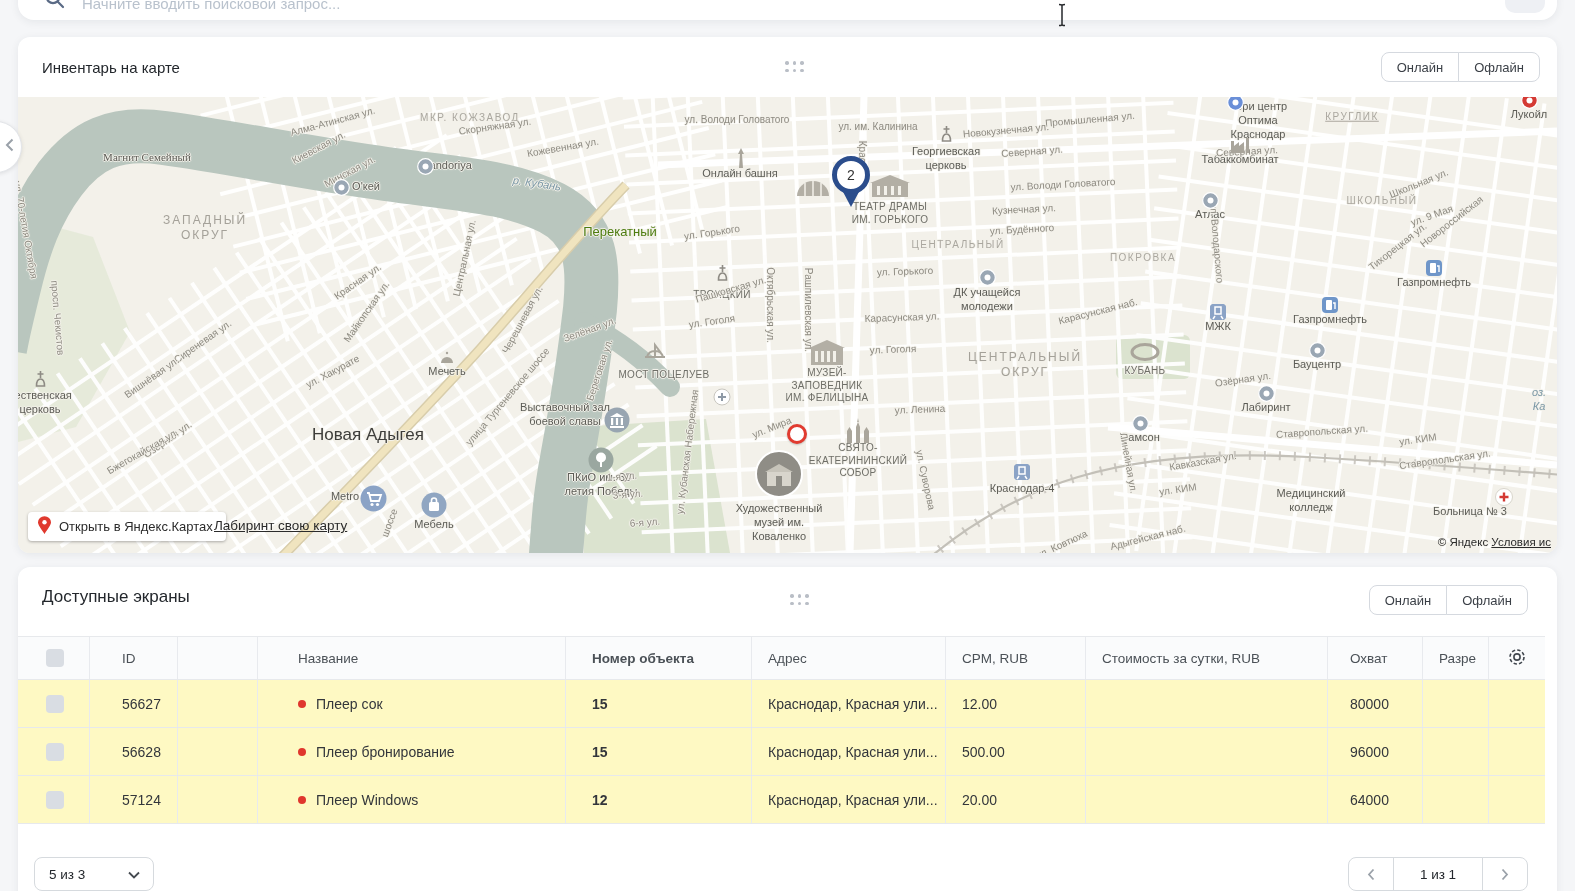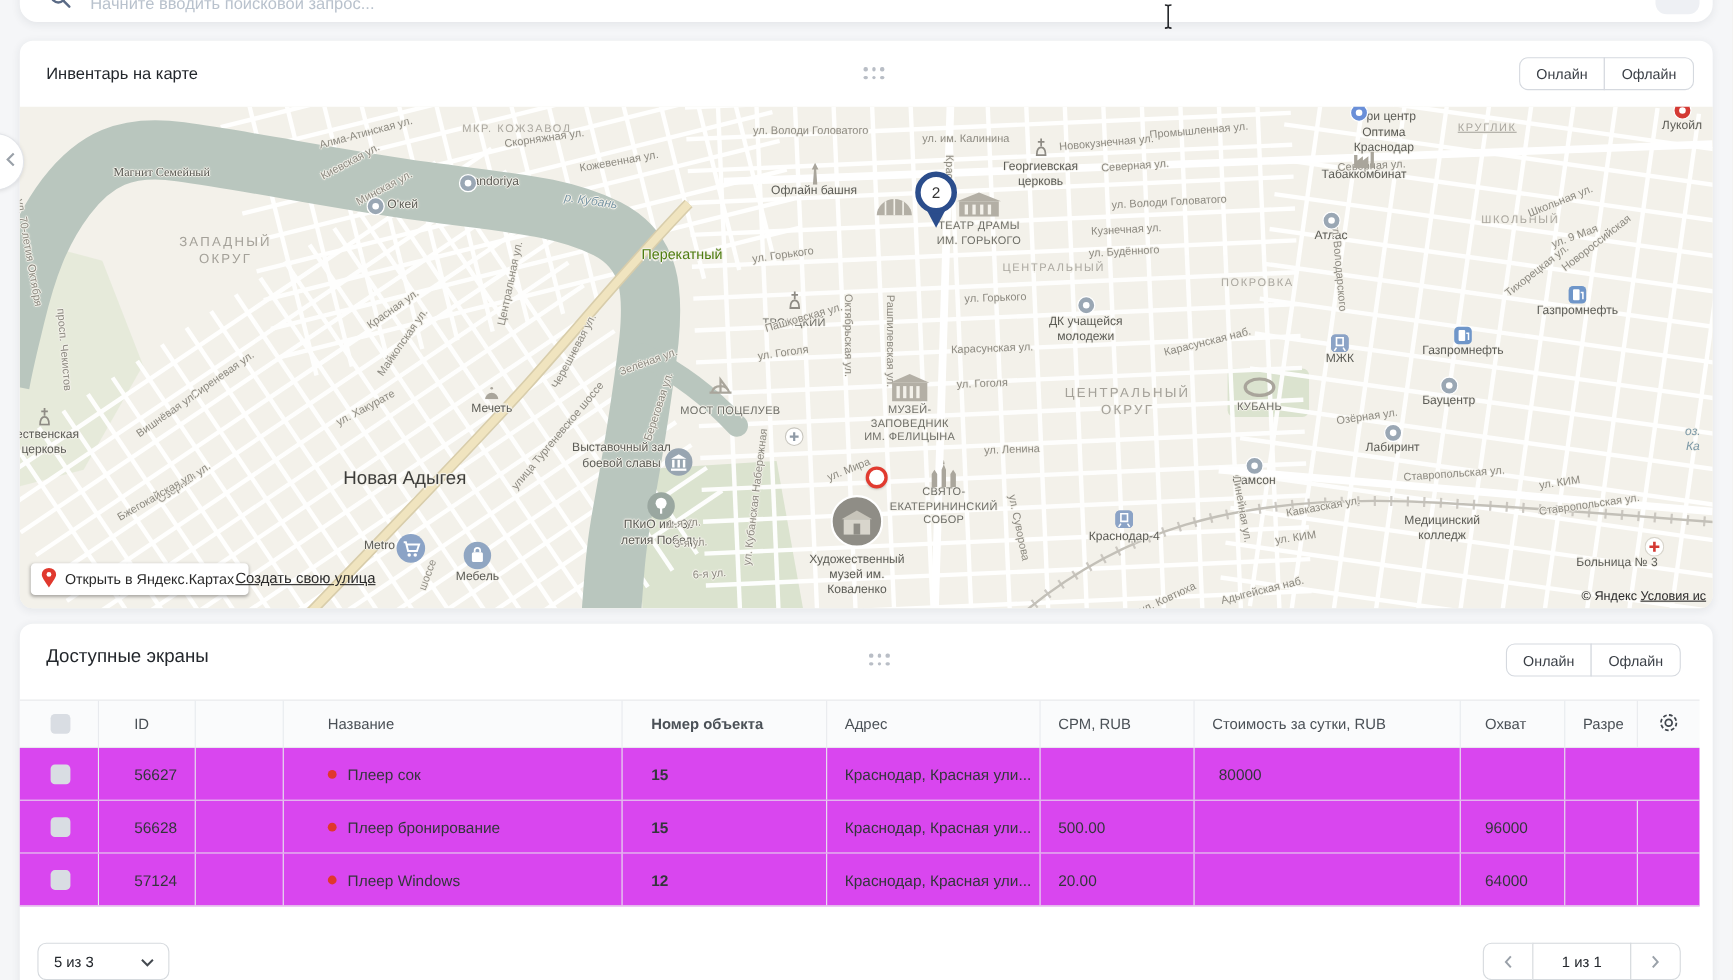--- a/index.html
+++ b/index.html
@@ -60,21 +60,21 @@
   .create-link { position:absolute; left:196px; top:421px; font-size:13.5px; color:#2b2b2b; text-decoration:underline; font-weight:500; z-index:25; cursor:pointer; }
   .attribution { position:absolute; right:6px; bottom:5px; font-size:11.5px; color:#2b2b2b; z-index:25;
                  text-shadow:0 1px 0 #f3f1ea,0 -1px 0 #f3f1ea,1px 0 0 #f3f1ea,-1px 0 0 #f3f1ea; }
   .attribution .terms { text-decoration:underline; cursor:pointer; }
 
   
   .table-card { left:18px; top:567px; width:1539px; height:344px; border-radius:12px; }
   .tbl { position:absolute; left:0; top:69px; width:1527px; }
   .trow { display:grid; grid-template-columns:72px 88px 80px 308px 186px 194px 140px 242px 95px 66px 56px; border-bottom:1px solid #e7e9ec; }
   .trow.thead { border-top:1px solid #e7e9ec; background:#fafbfc; height:44px; }
-  .trow.tr { height:48px; background:#d946ef; cursor:pointer; }
+  .trow.tr { height:48px; background:#fef9c3; cursor:pointer; }
   .tcell { display:flex; align-items:center; padding-left:16px; font-size:13.5px; color:#4b5157; border-right:1px solid #e8eaee; overflow:hidden; white-space:nowrap; }
   .trow .tcell:last-child { border-right:none; justify-content:center; padding-left:0; }
   .tr .tcell { font-size:14px; color:#33363b; }
   .tcell.c-id { padding-left:32px; }
   .tcell.c-name { padding-left:40px; }
   .tcell.c-num { padding-left:26px;font-weight:bold; }
   .tcell.c-reach { padding-left:22px; }
   .cb { width:18px; height:18px; border-radius:4px; background:#d9dde3; margin-left:12px; cursor:pointer; }
   .dot { width:8px; height:8px; border-radius:50%; background:#e0372d; margin-right:10px; flex:none; }
 
@@ -296,21 +296,21 @@
           <div class="ml lab-ds" style="left: 452px; top: 21px; transform: translate(-50%, -50%) rotate(0deg);">МКР. КОЖЗАВОД</div>
           <div class="ml lab-ds" style="left: 1364px; top: 104px; transform: translate(-50%, -50%) rotate(0deg);">ШКОЛЬНЫЙ</div>
           <div class="ml lab-ds" style="left: 1334px; top: 20px; transform: translate(-50%, -50%) rotate(0deg); text-decoration: underline;">КРУГЛИК</div>
           <div class="ml lab-ci" style="left: 350px; top: 338px; transform: translate(-50%, -50%) rotate(0deg);">Новая Адыгея</div>
           <div class="ml lab-tn" style="left: 602px; top: 135px; transform: translate(-50%, -50%) rotate(0deg);">Перекатный</div>
           <div class="ml lab-w" style="left: 519px; top: 87px; transform: translate(-50%, -50%) rotate(8deg);">р. Кубань</div>
           <div class="ml lab-w" style="left: 1521px; top: 303px; transform: translate(-50%, -50%) rotate(0deg);">оз. Ка</div>
           <div class="ml lab-p" style="left: 129px; top: 61px; transform: translate(-50%, -50%) rotate(0deg); font-family: Liberation Serif, serif;">Магнит Семейный</div>
           <div class="ml lab-p" style="left: 429px; top: 69px; transform: translate(-50%, -50%) rotate(0deg);">Pandoriya</div>
           <div class="ml lab-p" style="left: 348px; top: 90px; transform: translate(-50%, -50%) rotate(0deg);">О'кей</div>
-          <div class="ml lab-p" style="left: 722px; top: 77px; transform: translate(-50%, -50%) rotate(0deg);">Офлайн башня</div>
+          <div class="ml lab-p" style="left: 722px; top: 77px; transform: translate(-50%, -50%) rotate(0deg);">Онлайн башня</div>
           <div class="ml lab-p" style="left: 928px; top: 62px; transform: translate(-50%, -50%) rotate(0deg);">Георгиевская
 церковь</div>
           <div class="ml lab-p" style="left: 969px; top: 203px; transform: translate(-50%, -50%) rotate(0deg);">ДК учащейся
 молодежи</div>
           <div class="ml lab-p" style="left: 429px; top: 275px; transform: translate(-50%, -50%) rotate(0deg);">Мечеть</div>
           <div class="ml lab-p" style="left: 547px; top: 318px; transform: translate(-50%, -50%) rotate(0deg);">Выставочный зал
 боевой славы</div>
           <div class="ml lab-p" style="left: 583px; top: 388px; transform: translate(-50%, -50%) rotate(0deg);">ПКиО им. 30-
 летия Победы</div>
           <div class="ml lab-p" style="left: 327px; top: 400px; transform: translate(-50%, -50%) rotate(0deg);">Metro</div>
@@ -320,21 +320,21 @@
 Коваленко</div>
           <div class="ml lab-p" style="left: 1122px; top: 341px; transform: translate(-50%, -50%) rotate(0deg);">Самсон</div>
           <div class="ml lab-p" style="left: 1248px; top: 311px; transform: translate(-50%, -50%) rotate(0deg);">Лабиринт</div>
           <div class="ml lab-p" style="left: 1192px; top: 118px; transform: translate(-50%, -50%) rotate(0deg);">Атлас</div>
           <div class="ml lab-p" style="left: 1222px; top: 63px; transform: translate(-50%, -50%) rotate(0deg);">Табаккомбинат</div>
           <div class="ml lab-p" style="left: 1416px; top: 186px; transform: translate(-50%, -50%) rotate(0deg);">Газпромнефть</div>
           <div class="ml lab-p" style="left: 1312px; top: 223px; transform: translate(-50%, -50%) rotate(0deg);">Газпромнефть</div>
           <div class="ml lab-p" style="left: 1200px; top: 230px; transform: translate(-50%, -50%) rotate(0deg);">МЖК</div>
           <div class="ml lab-p" style="left: 1299px; top: 268px; transform: translate(-50%, -50%) rotate(0deg);">Бауцентр</div>
           <div class="ml lab-p" style="left: 1004px; top: 392px; transform: translate(-50%, -50%) rotate(0deg);">Краснодар-4</div>
-          <div class="ml lab-p" style="left: 1293px; top: 384px; transform: translate(-50%, -50%) rotate(0deg);">Медицинский
+          <div class="ml lab-p" style="left: 1293px; top: 404px; transform: translate(-50%, -50%) rotate(0deg);">Медицинский
 колледж</div>
           <div class="ml lab-p" style="left: 1452px; top: 415px; transform: translate(-50%, -50%) rotate(0deg);">Больница № 3</div>
           <div class="ml lab-p" style="left: 1240px; top: 24px; transform: translate(-50%, -50%) rotate(0deg);">Чери центр
 Оптима
 Краснодар</div>
           <div class="ml lab-p" style="left: 1511px; top: 18px; transform: translate(-50%, -50%) rotate(0deg);">Лукойл</div>
           <div class="ml lab-p" style="left: 22px; top: 306px; transform: translate(-50%, -50%) rotate(0deg);">дественская
 церковь</div>
           <div class="ml lab-pc" style="left: 872px; top: 116px; transform: translate(-50%, -50%) rotate(0deg);">ТЕАТР ДРАМЫ
 ИМ. ГОРЬКОГО</div>
@@ -573,21 +573,21 @@
 
       <button class="ymap-btn">
         <span>
           <svg width="15" height="19" viewBox="0 0 15 19">
               <path d="M7.5 18 C3.4 11.8 1 9 1 6.3 A6.5 6 0 1 1 14 6.3 C14 9 11.6 11.8 7.5 18 Z" fill="#e0392e"></path>
               <circle cx="7.5" cy="6.2" r="2.2" fill="#fff"></circle>
             </svg>
         </span>
         <span>Открыть в Яндекс.Картах</span>
       </button>
-      <a class="create-link">Создать свою улица</a>
+      <a class="create-link">Лабиринт свою карту</a>
       <div class="attribution"><span>© Яндекс </span><span class="terms">Условия ис</span></div>
     </div>
   </div>
 
   <div class="card table-card">
     <div class="card-head">
       <div class="card-title tbl-title">Доступные экраны</div>
       <div class="dots" style="left:772px;top:27px;">
           <i></i>
           <i></i>
@@ -628,20 +628,21 @@
             <div class="cb"></div>
           </div>
           <div class="tcell c-id">56627</div>
           <div class="tcell"></div>
           <div class="tcell c-name">
             <span class="dot"></span>
             <span>Плеер сок</span>
           </div>
           <div class="tcell c-num">15</div>
           <div class="tcell">Краснодар, Красная ули...</div>
+          <div class="tcell">12.00</div>
           <div class="tcell"></div>
           <div class="tcell c-reach">80000</div>
           <div class="tcell"></div>
           <div class="tcell"></div>
         </div>
         <div class="trow tr">
           <div class="tcell">
             <div class="cb"></div>
           </div>
           <div class="tcell c-id">56628</div>

